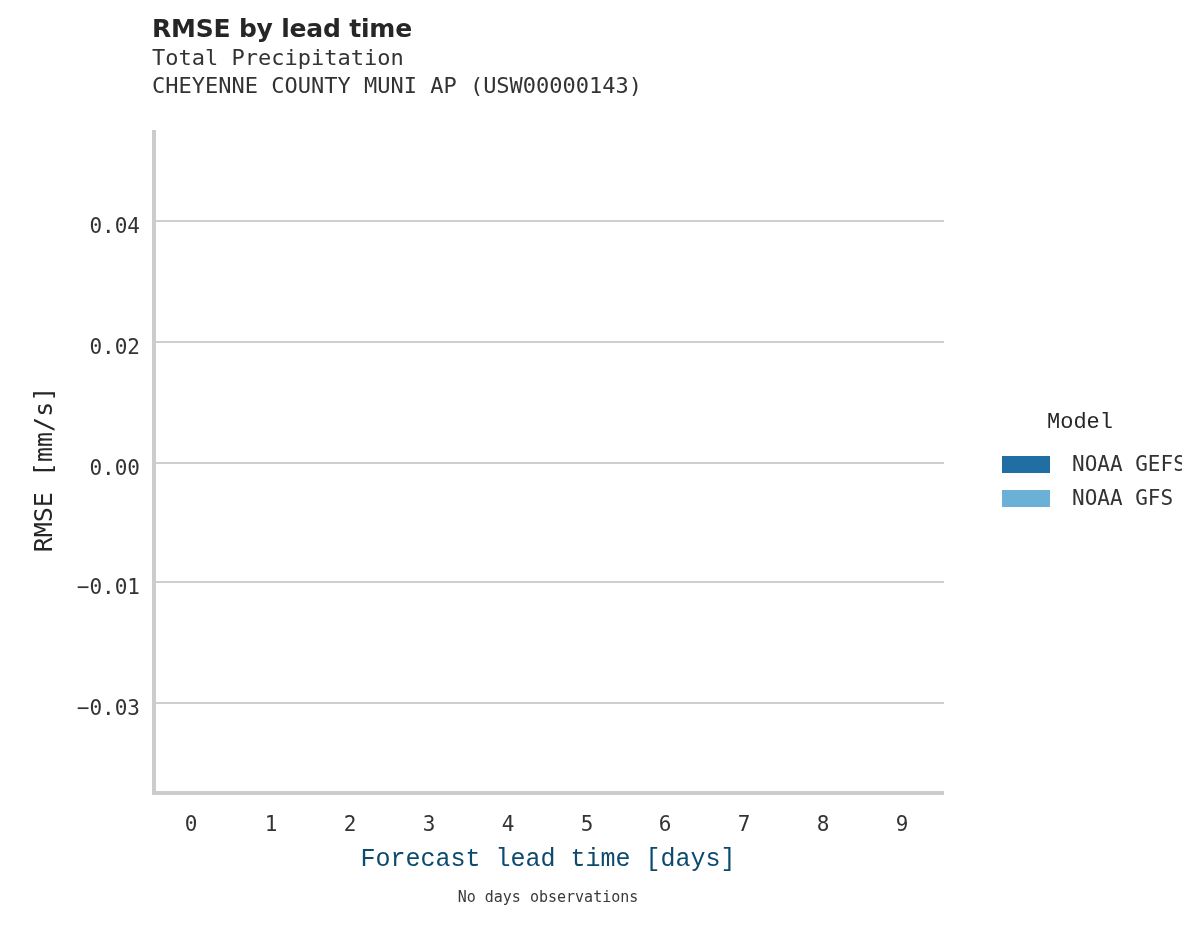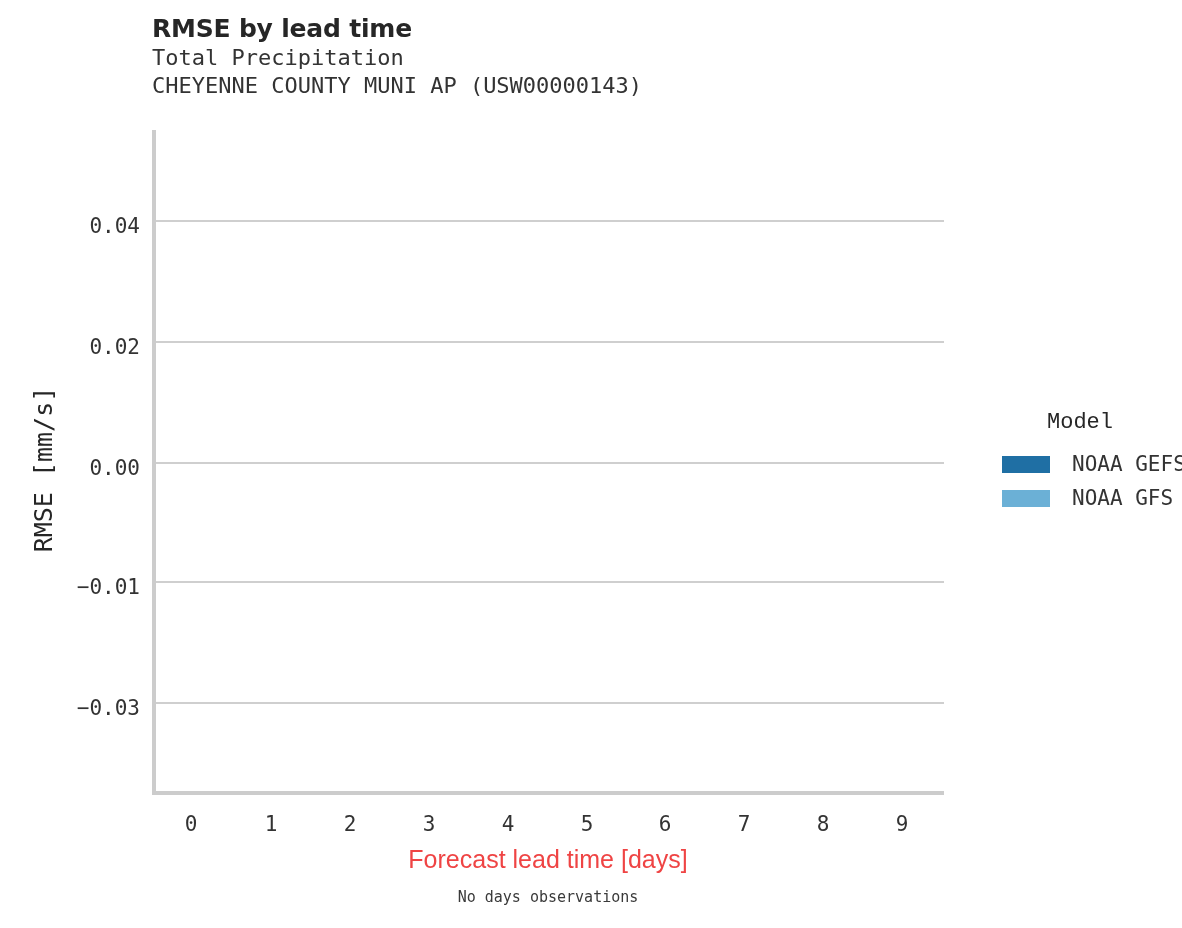--- a/index.html
+++ b/index.html
@@ -105,23 +105,23 @@
     color: #333333;
   }
 
   
   #xaxis-title {
     position: absolute;
     left: 152px;
     top: 845px;
     width: 792px;
     text-align: center;
-    font-family: Liberation Sans, sans-serif;
+    font-family: Liberation Mono, monospace;
     font-size: 25px;
-    color: #ef4444;
+    color: #0c4a6e;
   }
   #yaxis-title {
     position: absolute;
     left: -157px;
     top: 455px;
     width: 400px;
     text-align: center;
     transform: rotate(-90deg);
     transform-origin: center center;
     font-family: "DejaVu Sans Mono", "Liberation Mono", monospace;

